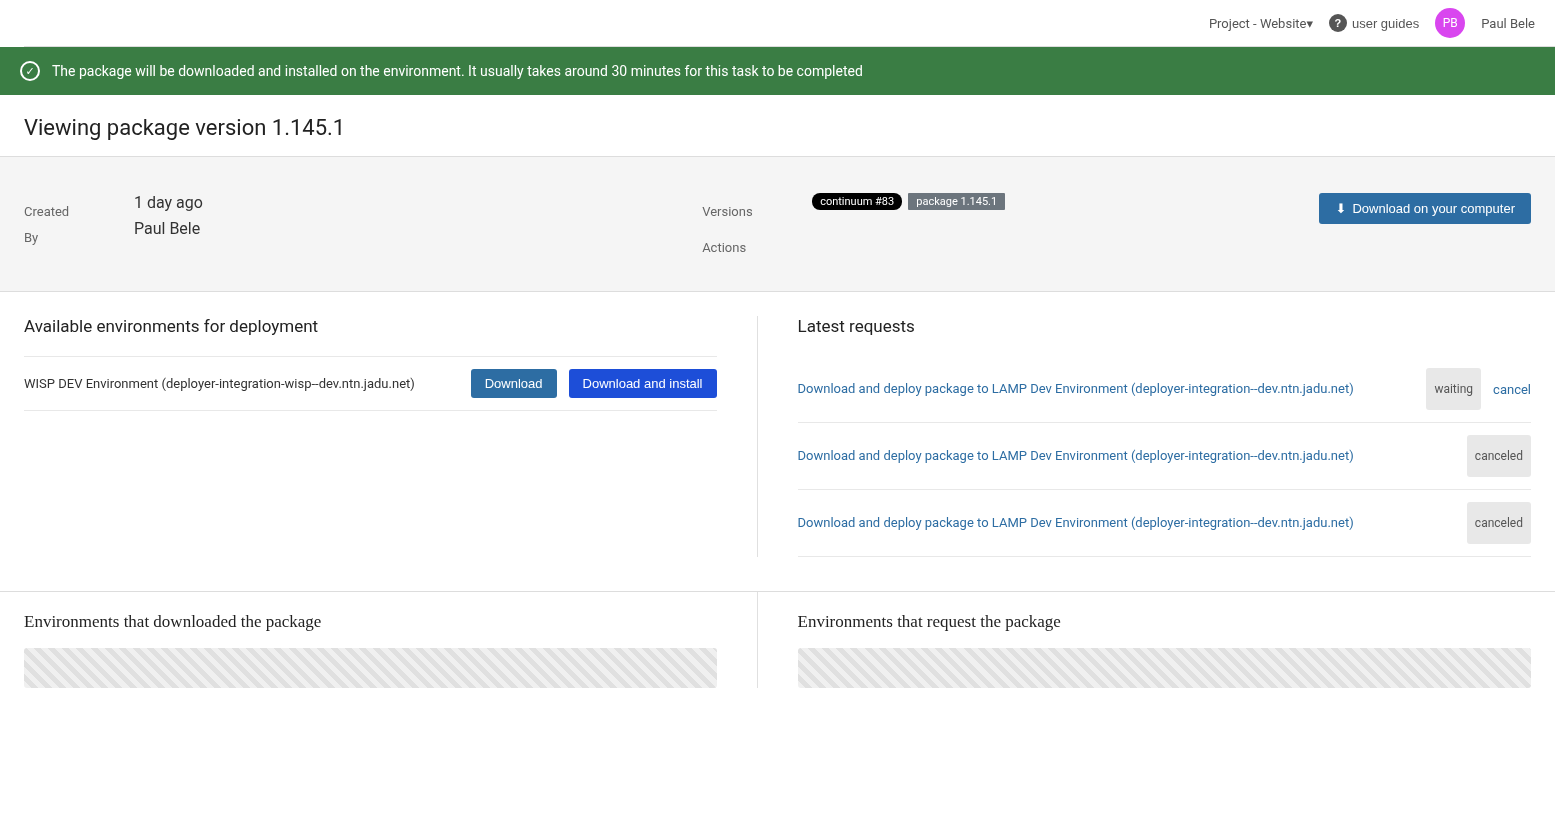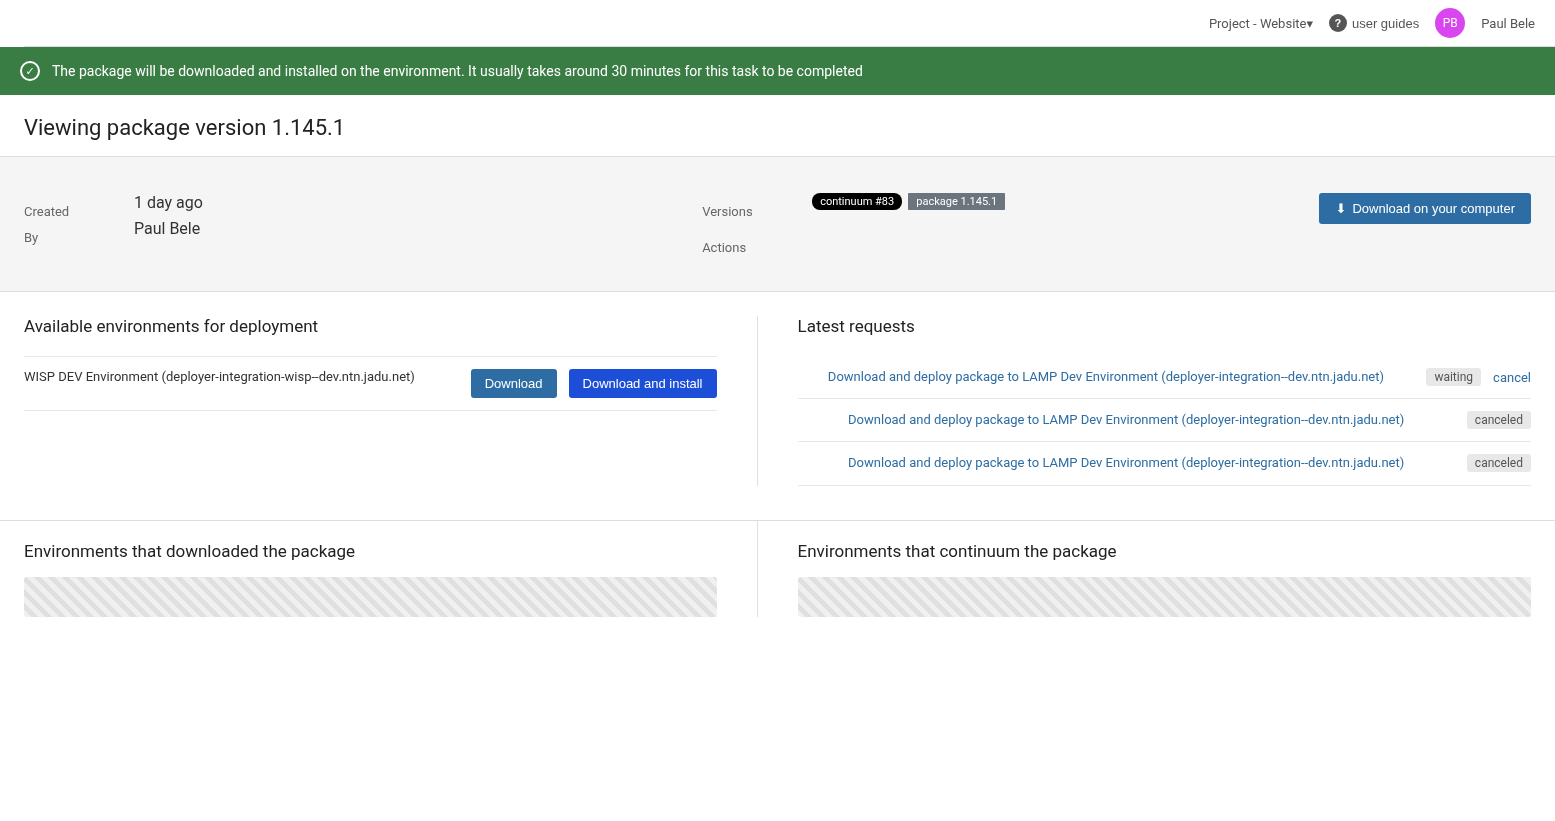--- a/index.html
+++ b/index.html
@@ -146,20 +146,21 @@
     }
 
     .section-title {
       font-size: 17px;
       font-weight: 400;
       color: #222;
       margin-bottom: 20px;
     }
     .env-row {
       display: flex;
+      align-items: center;
       padding: 12px 0;
       border-top: 1px solid #e8e8e8;
       border-bottom: 1px solid #e8e8e8;
       gap: 12px;
     }
     .env-name {
       flex: 1;
       font-size: 13px;
       color: #333;
     }
@@ -187,32 +188,31 @@
     
     .requests-list {
       width: 100%;
     }
     .request-item {
       display: flex;
       align-items: center;
       padding: 12px 0;
       border-bottom: 1px solid #e8e8e8;
       gap: 12px;
-      text-align: center;
     }
     .request-link {
       flex: 1;
       color: #2d6da3;
       font-size: 13px;
       text-decoration: none;
       line-height: 1.4;
     }
     .status-badge {
       font-size: 12px;
-      padding: 2px 8px;
+      padding: 14px 8px;
       border-radius: 3px;
       white-space: nowrap;
       flex-shrink: 0;
     }
     .status-waiting {
       background: #e8e8e8;
       color: #555;
     }
     .status-canceled {
       background: #e8e8e8;
@@ -226,20 +226,21 @@
     }
 
     
     .bottom-sections {
       padding: 0 24px 24px;
       display: grid;
       grid-template-columns: 1fr 1fr;
       gap: 0 40px;
       border-top: 1px solid #ddd;
       margin-top: 10px;
+      font-family: Liberation Serif, serif;
     }
     .bottom-section {
       padding-top: 20px;
     }
     .bottom-section-title {
       font-size: 17px;
       font-weight: 400;
       color: #222;
       margin-bottom: 16px;
     }
@@ -402,16 +403,16 @@
     </div>
   </div>
 </div>
 
 <div class="bottom-sections">
   <div class="bottom-section left-section">
     <h2 class="bottom-section-title">Environments that downloaded the package</h2>
     <div class="striped-placeholder"></div>
   </div>
   <div class="bottom-section">
-    <h2 class="bottom-section-title">Environments that continuum the package</h2>
+    <h2 class="bottom-section-title">Environments that request the package</h2>
     <div class="striped-placeholder"></div>
   </div>
 </div>
 
 </body></html>

